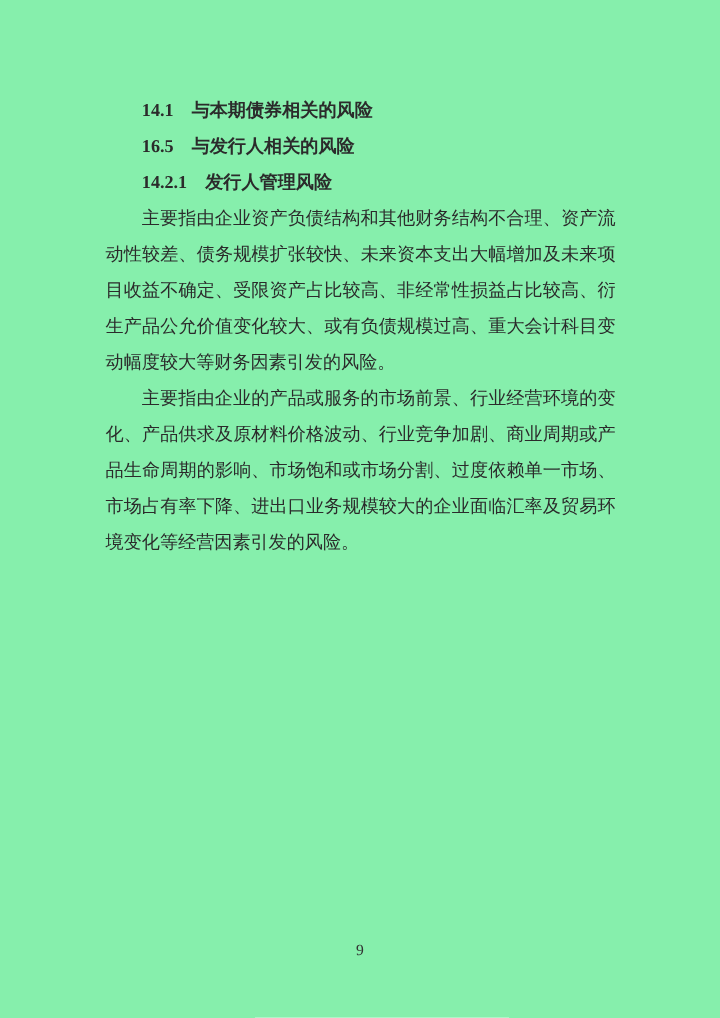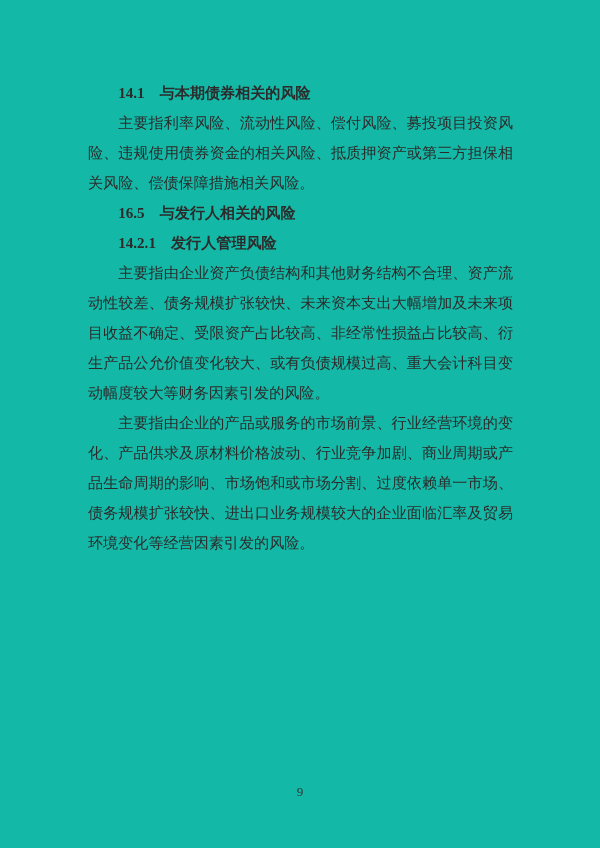--- a/index.html
+++ b/index.html
@@ -8,21 +8,21 @@
     width: 600px;
     height: 848px;
     position: relative;
     font-family: "Liberation Serif", "DejaVu Serif", serif;
     color: #2b2b2b;
     overflow: hidden;
   }
   .page {
     position: absolute;
     inset: 0;
-    background: #14b8a6;
+    background: #86efac;
   }
   .content {
     position: absolute;
     left: 88px;
     top: 78px;
     width: 425px;
   }
   .heading, .para {
     font-size: 15.1px;
     line-height: 30px;
@@ -48,30 +48,29 @@
 </style>
 </head>
 <body>
 
 <div class="page">
 
   <main class="content">
 
     <h3 class="heading">14.1　与本期债券相关的风险</h3>
 
-    <p class="para">主要指利率风险、流动性风险、偿付风险、募投项目投资风险、违规使用债券资金的相关风险、抵质押资产或第三方担保相关风险、偿债保障措施相关风险。</p>
 
     <h3 class="heading">16.5　与发行人相关的风险</h3>
 
     <h3 class="heading">14.2.1　发行人管理风险</h3>
 
 
 
     <p class="para">主要指由企业资产负债结构和其他财务结构不合理、资产流动性较差、债务规模扩张较快、未来资本支出大幅增加及未来项目收益不确定、受限资产占比较高、非经常性损益占比较高、衍生产品公允价值变化较大、或有负债规模过高、重大会计科目变动幅度较大等财务因素引发的风险。</p>
 
 
-    <p class="para">主要指由企业的产品或服务的市场前景、行业经营环境的变化、产品供求及原材料价格波动、行业竞争加剧、商业周期或产品生命周期的影响、市场饱和或市场分割、过度依赖单一市场、债务规模扩张较快、进出口业务规模较大的企业面临汇率及贸易环境变化等经营因素引发的风险。</p>
+    <p class="para">主要指由企业的产品或服务的市场前景、行业经营环境的变化、产品供求及原材料价格波动、行业竞争加剧、商业周期或产品生命周期的影响、市场饱和或市场分割、过度依赖单一市场、市场占有率下降、进出口业务规模较大的企业面临汇率及贸易环境变化等经营因素引发的风险。</p>
 
   </main>
 
   <footer class="page-number">9</footer>
 
 </div>
 
 </body></html>

